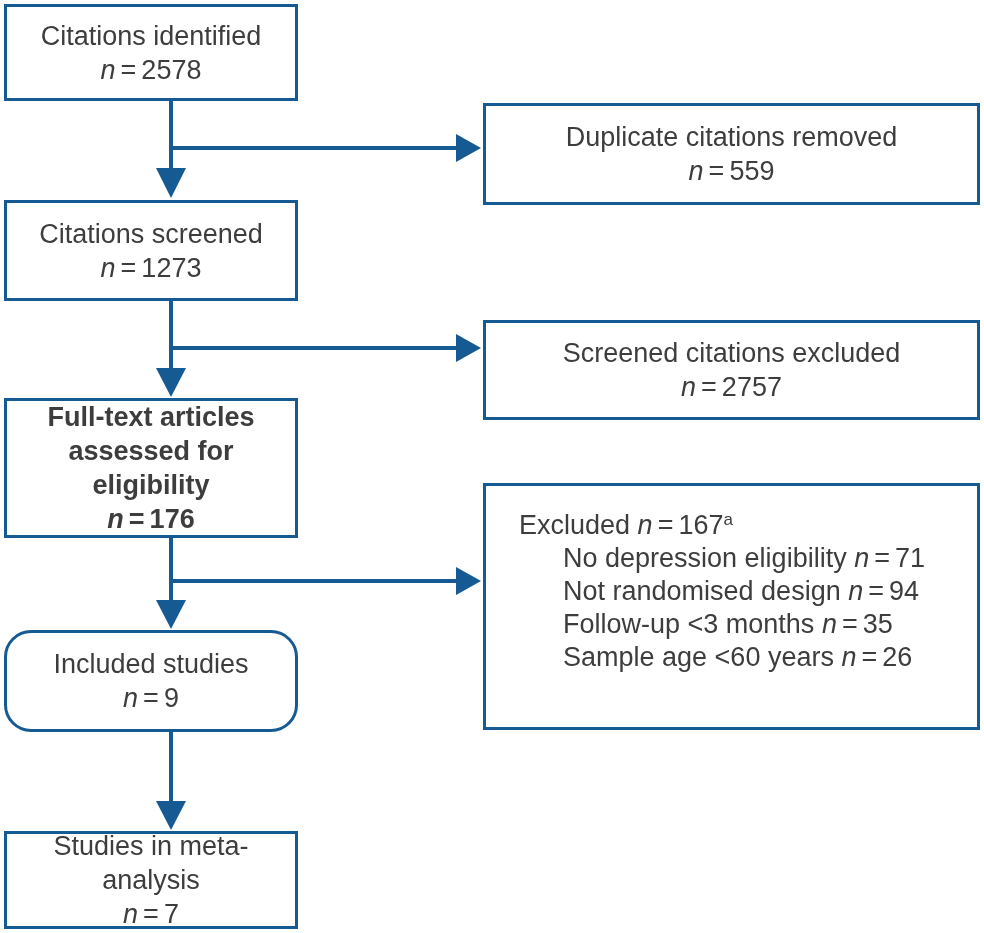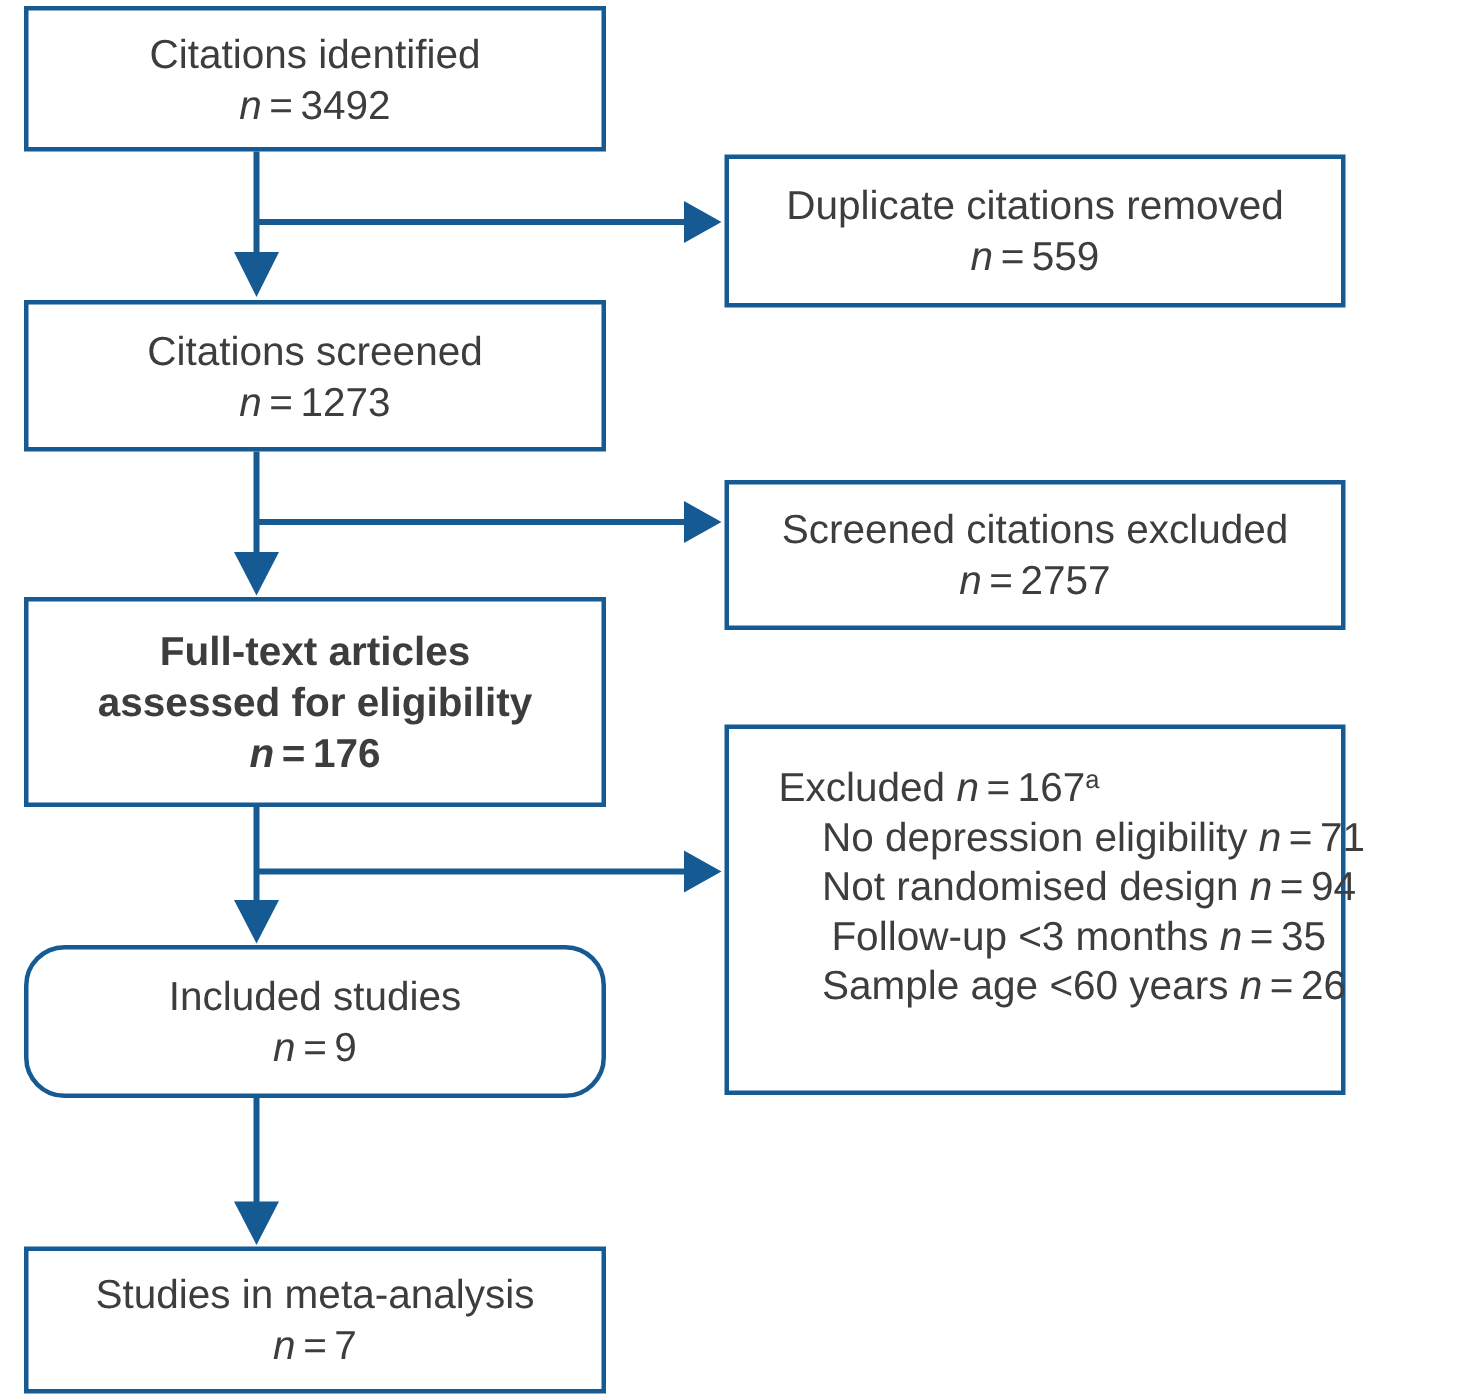--- a/index.html
+++ b/index.html
@@ -31,34 +31,34 @@
     line-height: 34px;
   }
   .box.centered {
     display: flex;
     flex-direction: column;
     align-items: center;
     justify-content: center;
     text-align: center;
     padding: 4px 8px;
   }
-  .left-col  { left: 16px;  width: 388px; }
-  .right-col { left: 483px; width: 414px; }
+  .left-col  { left: 4px;  width: 294px; }
+  .right-col { left: 483px; width: 497px; }
   .b1 { top: 4px;   height: 97px;  }
   .b2 { top: 200px; height: 101px; }
   .b3 { top: 398px; height: 140px; font-weight: bold; }
   .b4 { top: 630px; height: 102px; border-radius: 27px; }
   .b5 { top: 831px; height: 98px;  }
   .bA { top: 103px; height: 102px; }
   .bB { top: 303px; height: 100px; margin-top: 17px; }
   .bC { top: 483px; height: 247px; padding: 23px 10px 0 33px; line-height: 33px; }
   .nvar { font-style: italic; }
   .eq { padding: 0 5px; }
   .n-group { white-space: nowrap; }
-  .reason { margin-left: 29px; white-space: nowrap; text-align: right; }
+  .reason { margin-left: 44px; white-space: nowrap; }
   .excl-header sup {
     font-size: 17px;
     line-height: 0;
     vertical-align: 9px;
   }
   .label-line { max-width: 320px; }
 </style>
 </head>
 <body>
 
@@ -84,21 +84,21 @@
       <polygon points="156,368 186,368 171,397"></polygon>
       <polygon points="456,334 456,362 481,348"></polygon>
       <polygon points="156,600 186,600 171,629"></polygon>
       <polygon points="456,567 456,595 481,581"></polygon>
       <polygon points="156,801 186,801 171,830"></polygon>
     </g>
   </svg>
 
   <div class="box centered left-col b1">
     <div class="label-line">Citations identified</div>
-    <div class="n-group"><span class="nvar">n</span><span class="eq">=</span><span>3492</span></div>
+    <div class="n-group"><span class="nvar">n</span><span class="eq">=</span><span>2578</span></div>
   </div>
 
   <div class="box centered left-col b2">
     <div class="label-line">Citations screened</div>
     <div class="n-group"><span class="nvar">n</span><span class="eq">=</span><span>1273</span></div>
   </div>
 
   <div class="box centered left-col b3">
     <div class="label-line">Full-text articles assessed for eligibility</div>
     <div class="n-group"><span class="nvar">n</span><span class="eq">=</span><span>176</span></div>

